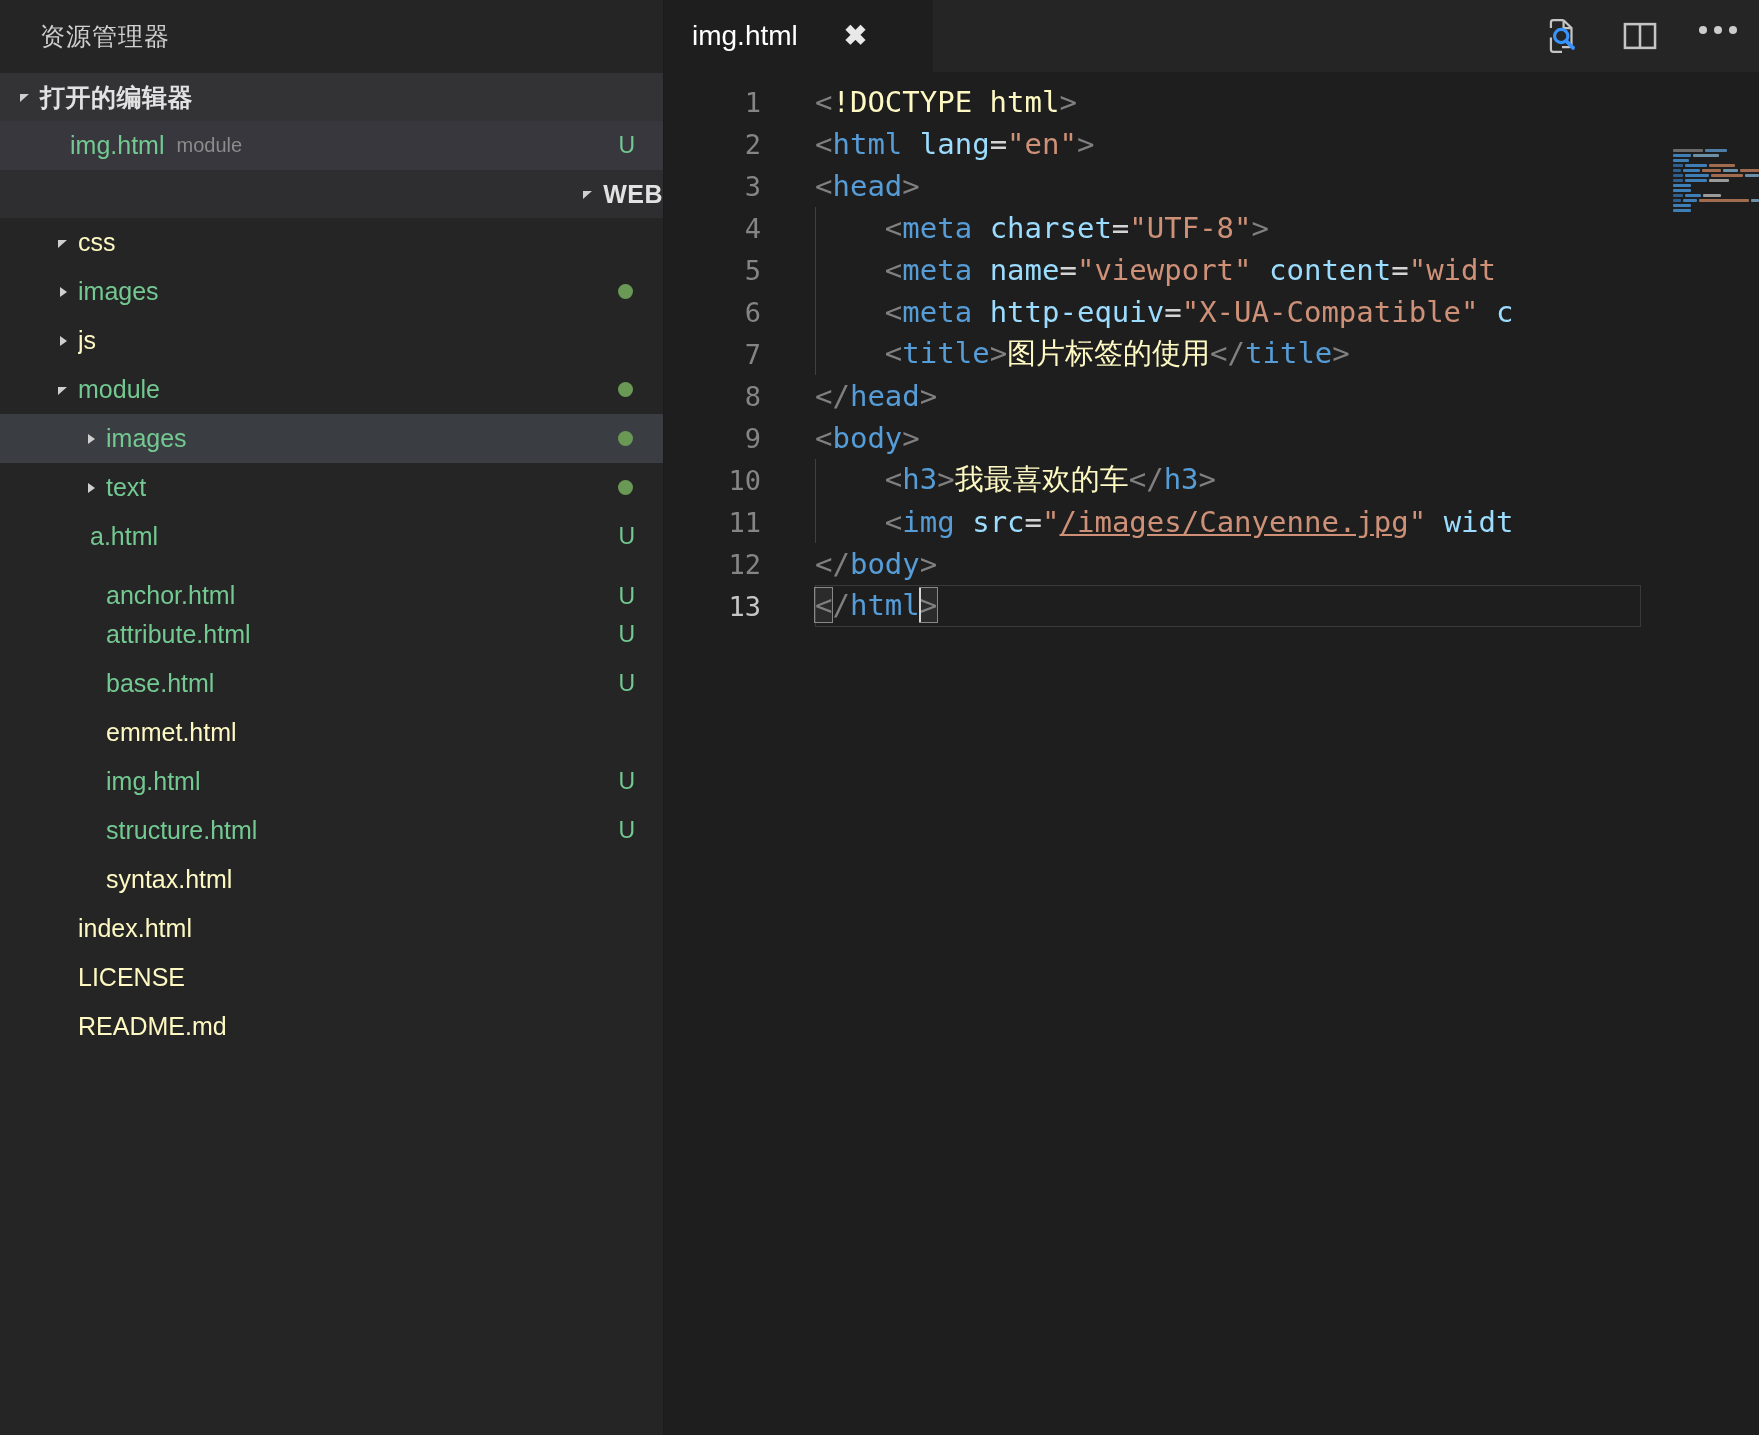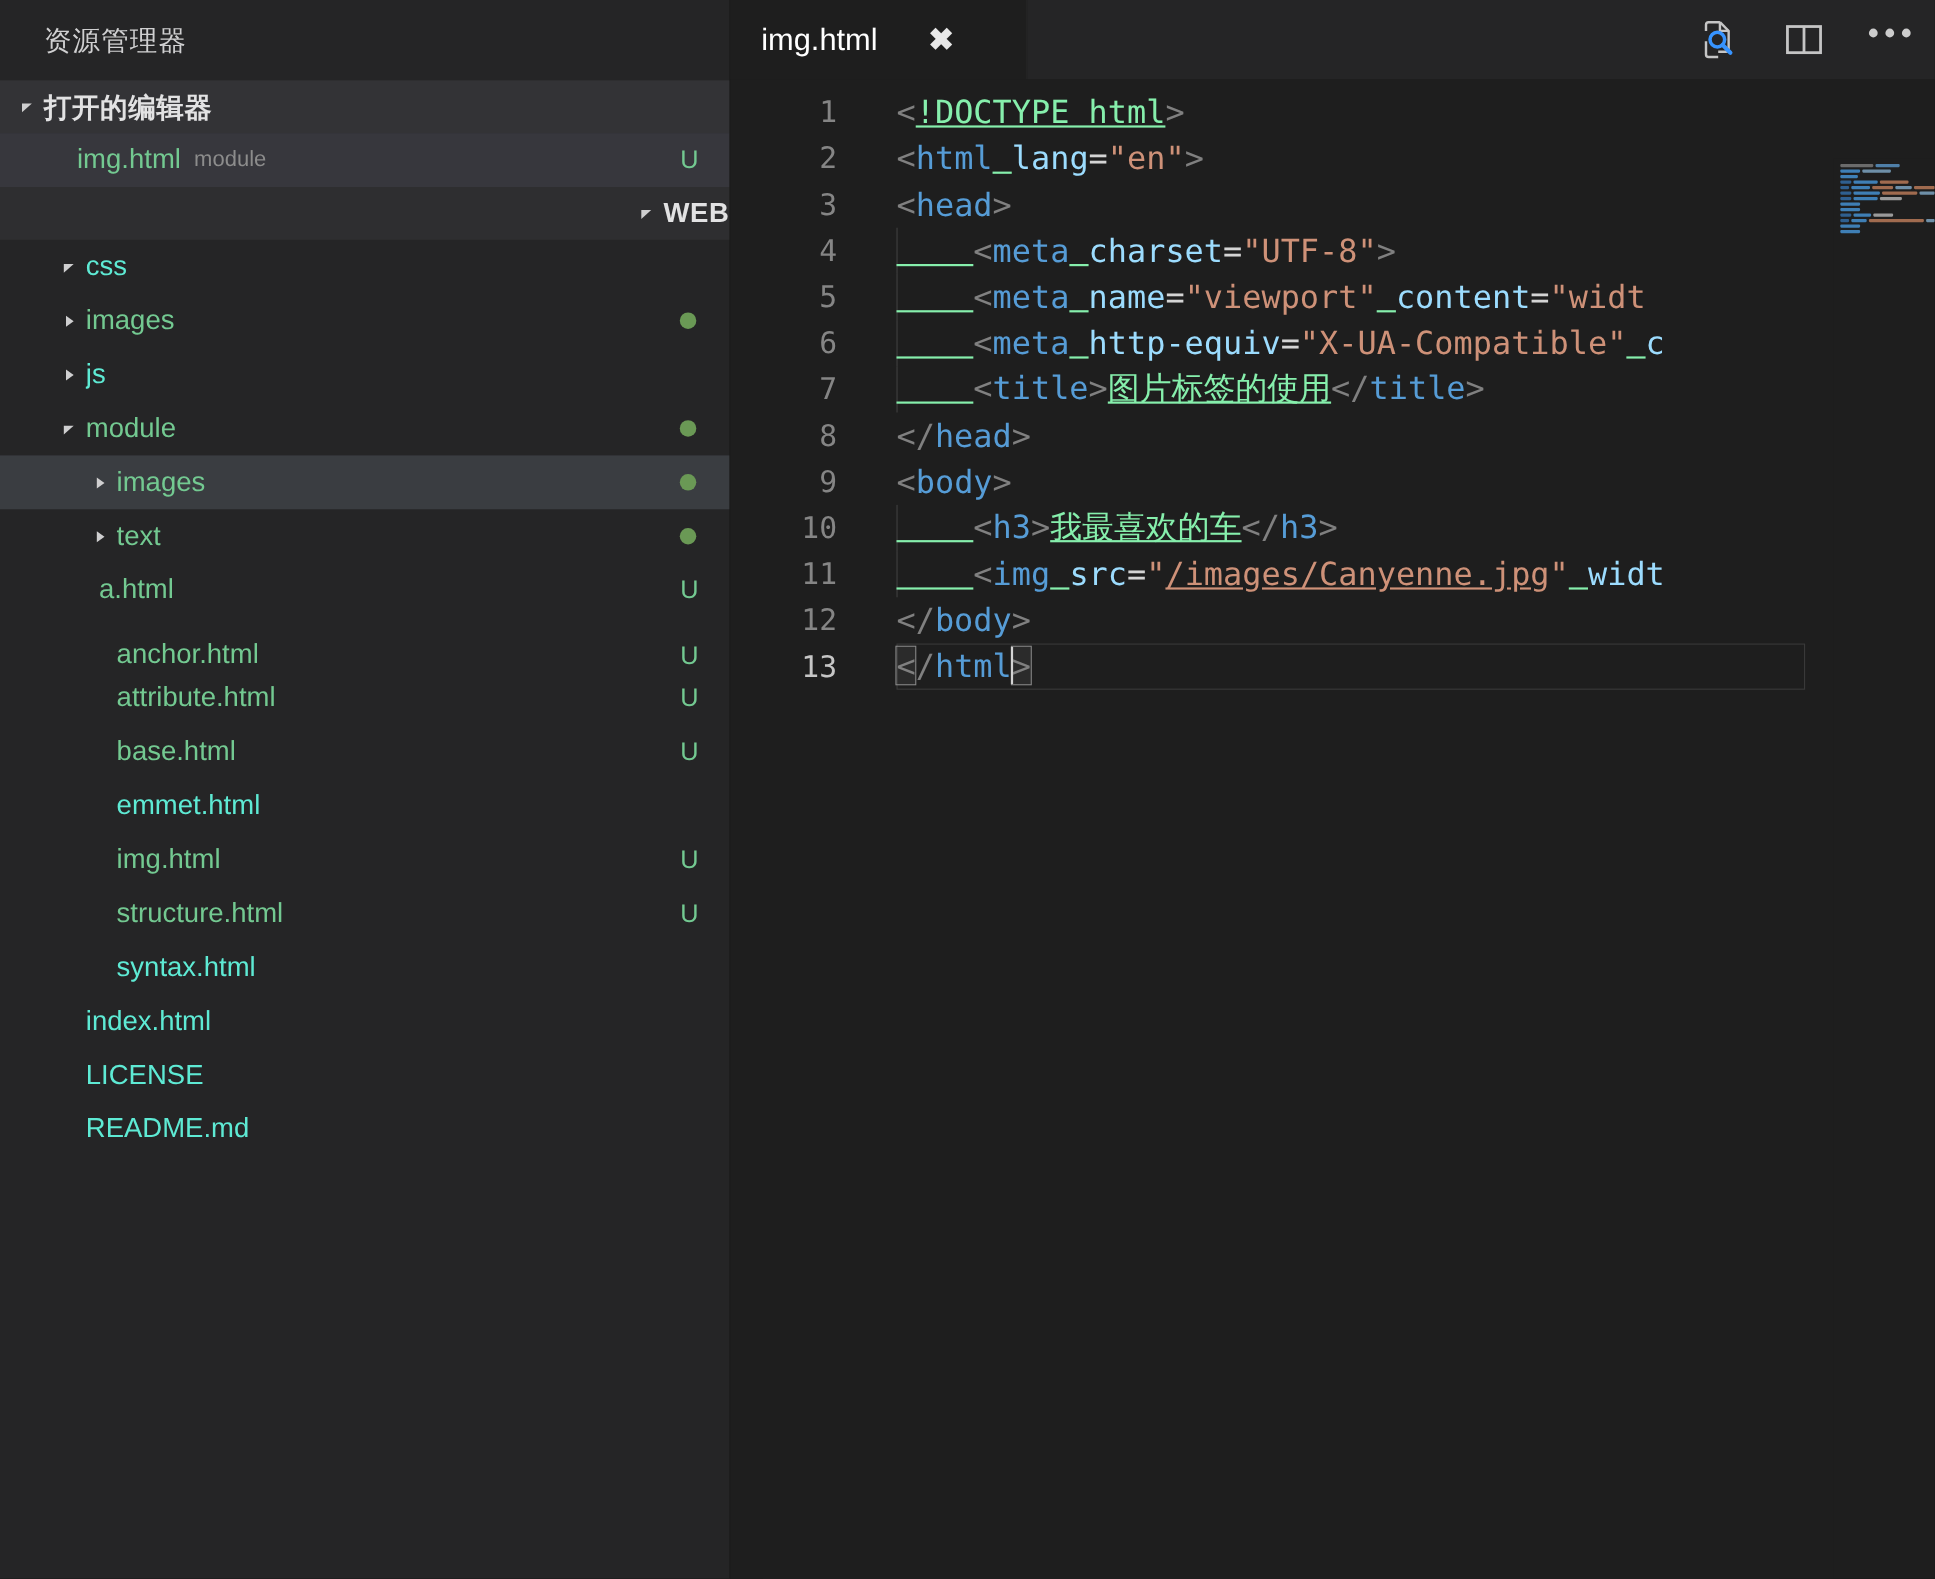--- a/index.html
+++ b/index.html
@@ -53,21 +53,21 @@
     font-size: 23px; color: #73c991;
   }
   .row .dot {
     position: absolute; right: 30px;
     width: 15px; height: 15px; border-radius: 50%;
     background: #6a9955;
   }
   .open-editor-row { padding-left: 70px; background: #37373d; }
   .open-editor-row .label { color: #73c991; }
   .g  { color: #73c991; }
-  .w  { color: #5eead4; }
+  .w  { color: #fef9c3; }
 
   
   .editor-pane {
     flex: 1 1 auto; height: 100%;
     background: #1e1e1e;
     display: flex; flex-direction: column;
     position: relative; overflow: hidden;
   }
   .tabbar {
     height: 72px; background: #252526;
@@ -117,21 +117,21 @@
   }
   .active-line-box {
     position: absolute; left: 151px; right: 118px; top: 0; height: 42px;
     border: 1px solid #393939; pointer-events: none;
   }
   
   .t-punc   { color: #808080; }
   .t-tag    { color: #569cd6; }
   .t-attr   { color: #9cdcfe; }
   .t-str    { color: #ce9178; }
-  .t-txt    { color: #86efac; text-decoration: underline; }
+  .t-txt    { color: #fef9c3; }
   .t-eq     { color: #d4d4d4; }
   .t-link   { color: #ce9178; text-decoration: underline; text-decoration-color:#ce9178;}
   .bracket-match {
     outline: 1px solid #888888; background: rgba(255,255,255,.06);
   }
   .cursor {
     display: inline-block; width: 2px; height: 34px;
     background: #d4d4d4; vertical-align: middle;
     position: relative; top: -2px; margin: 0 -1px;
   }

